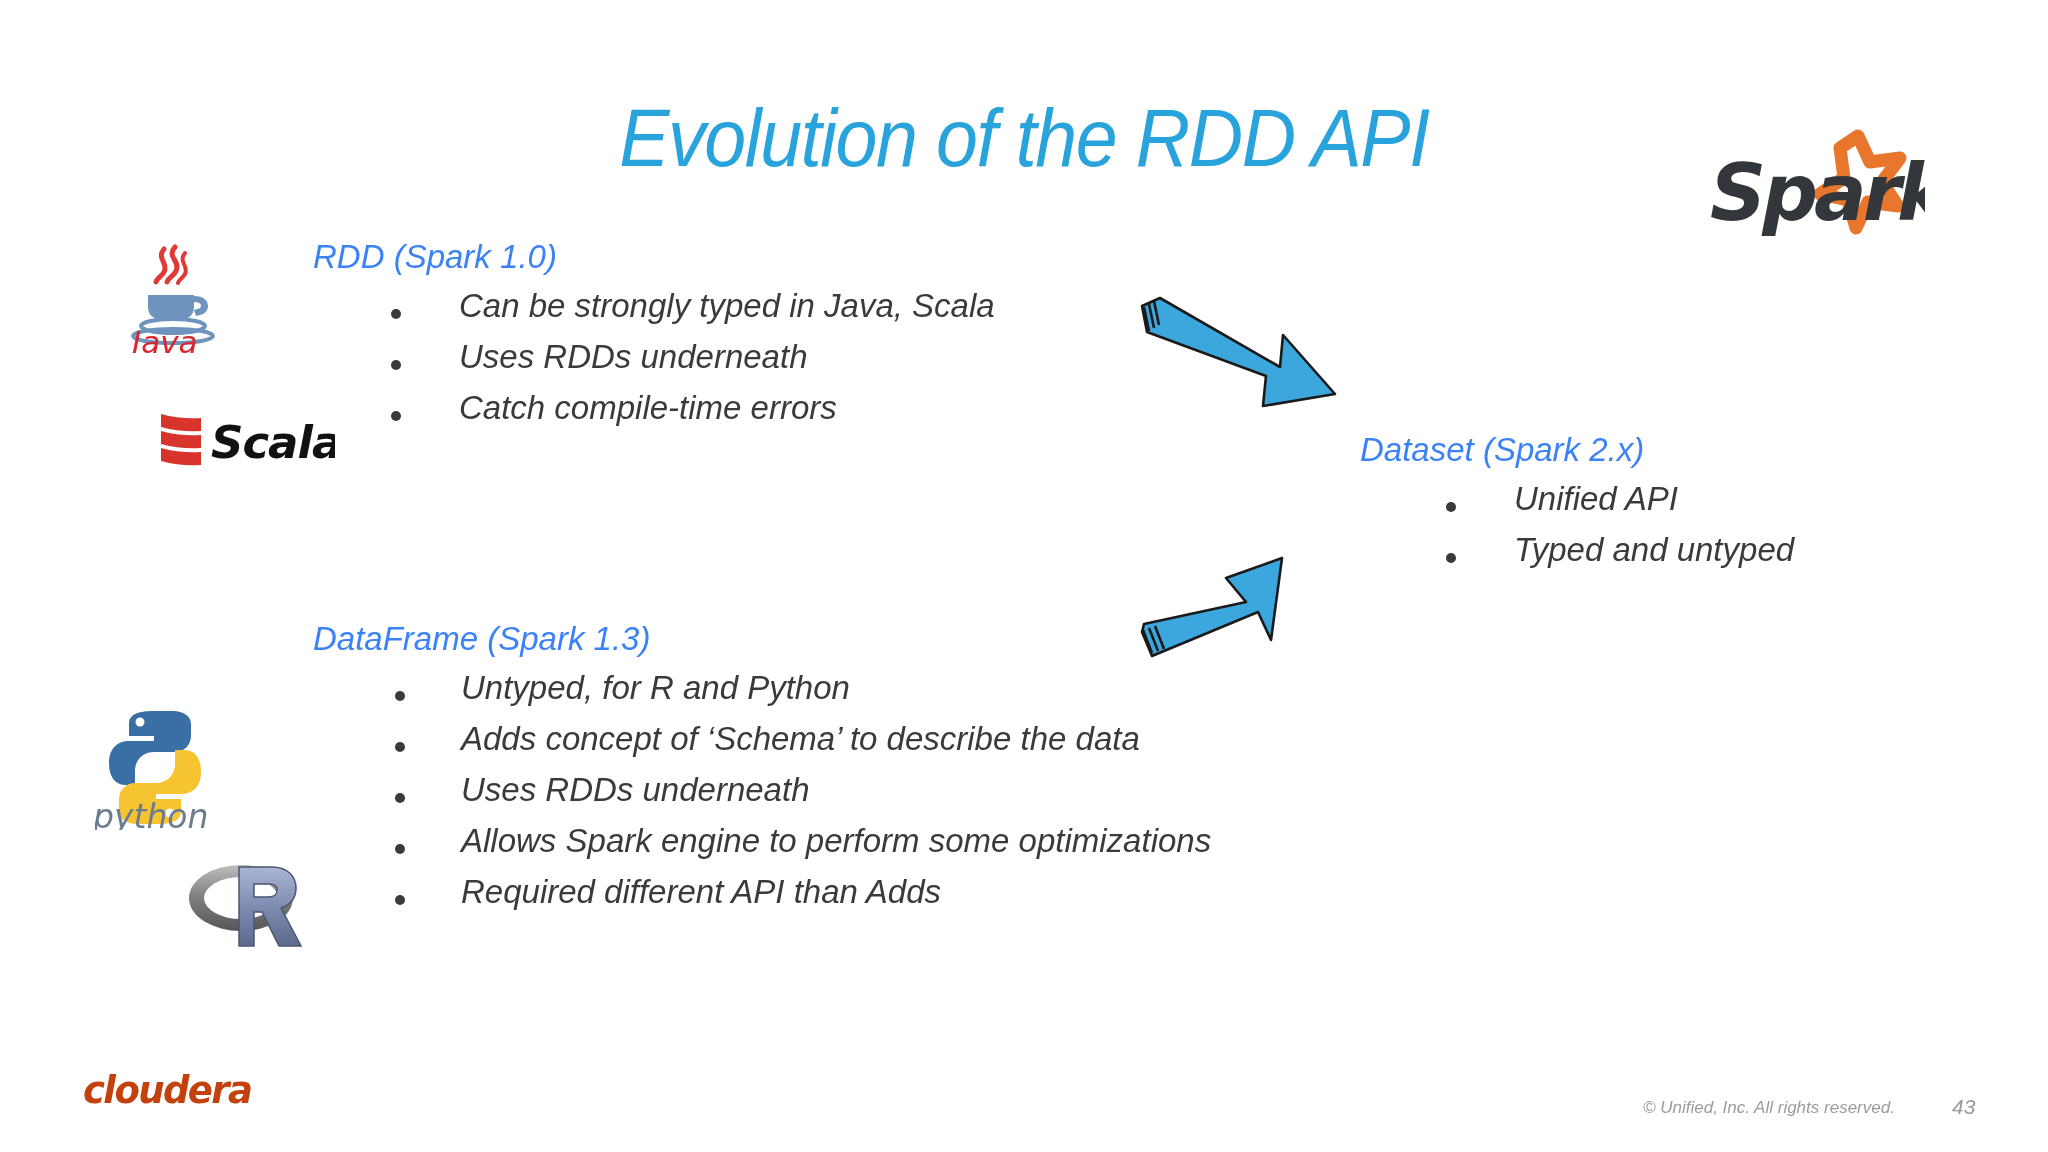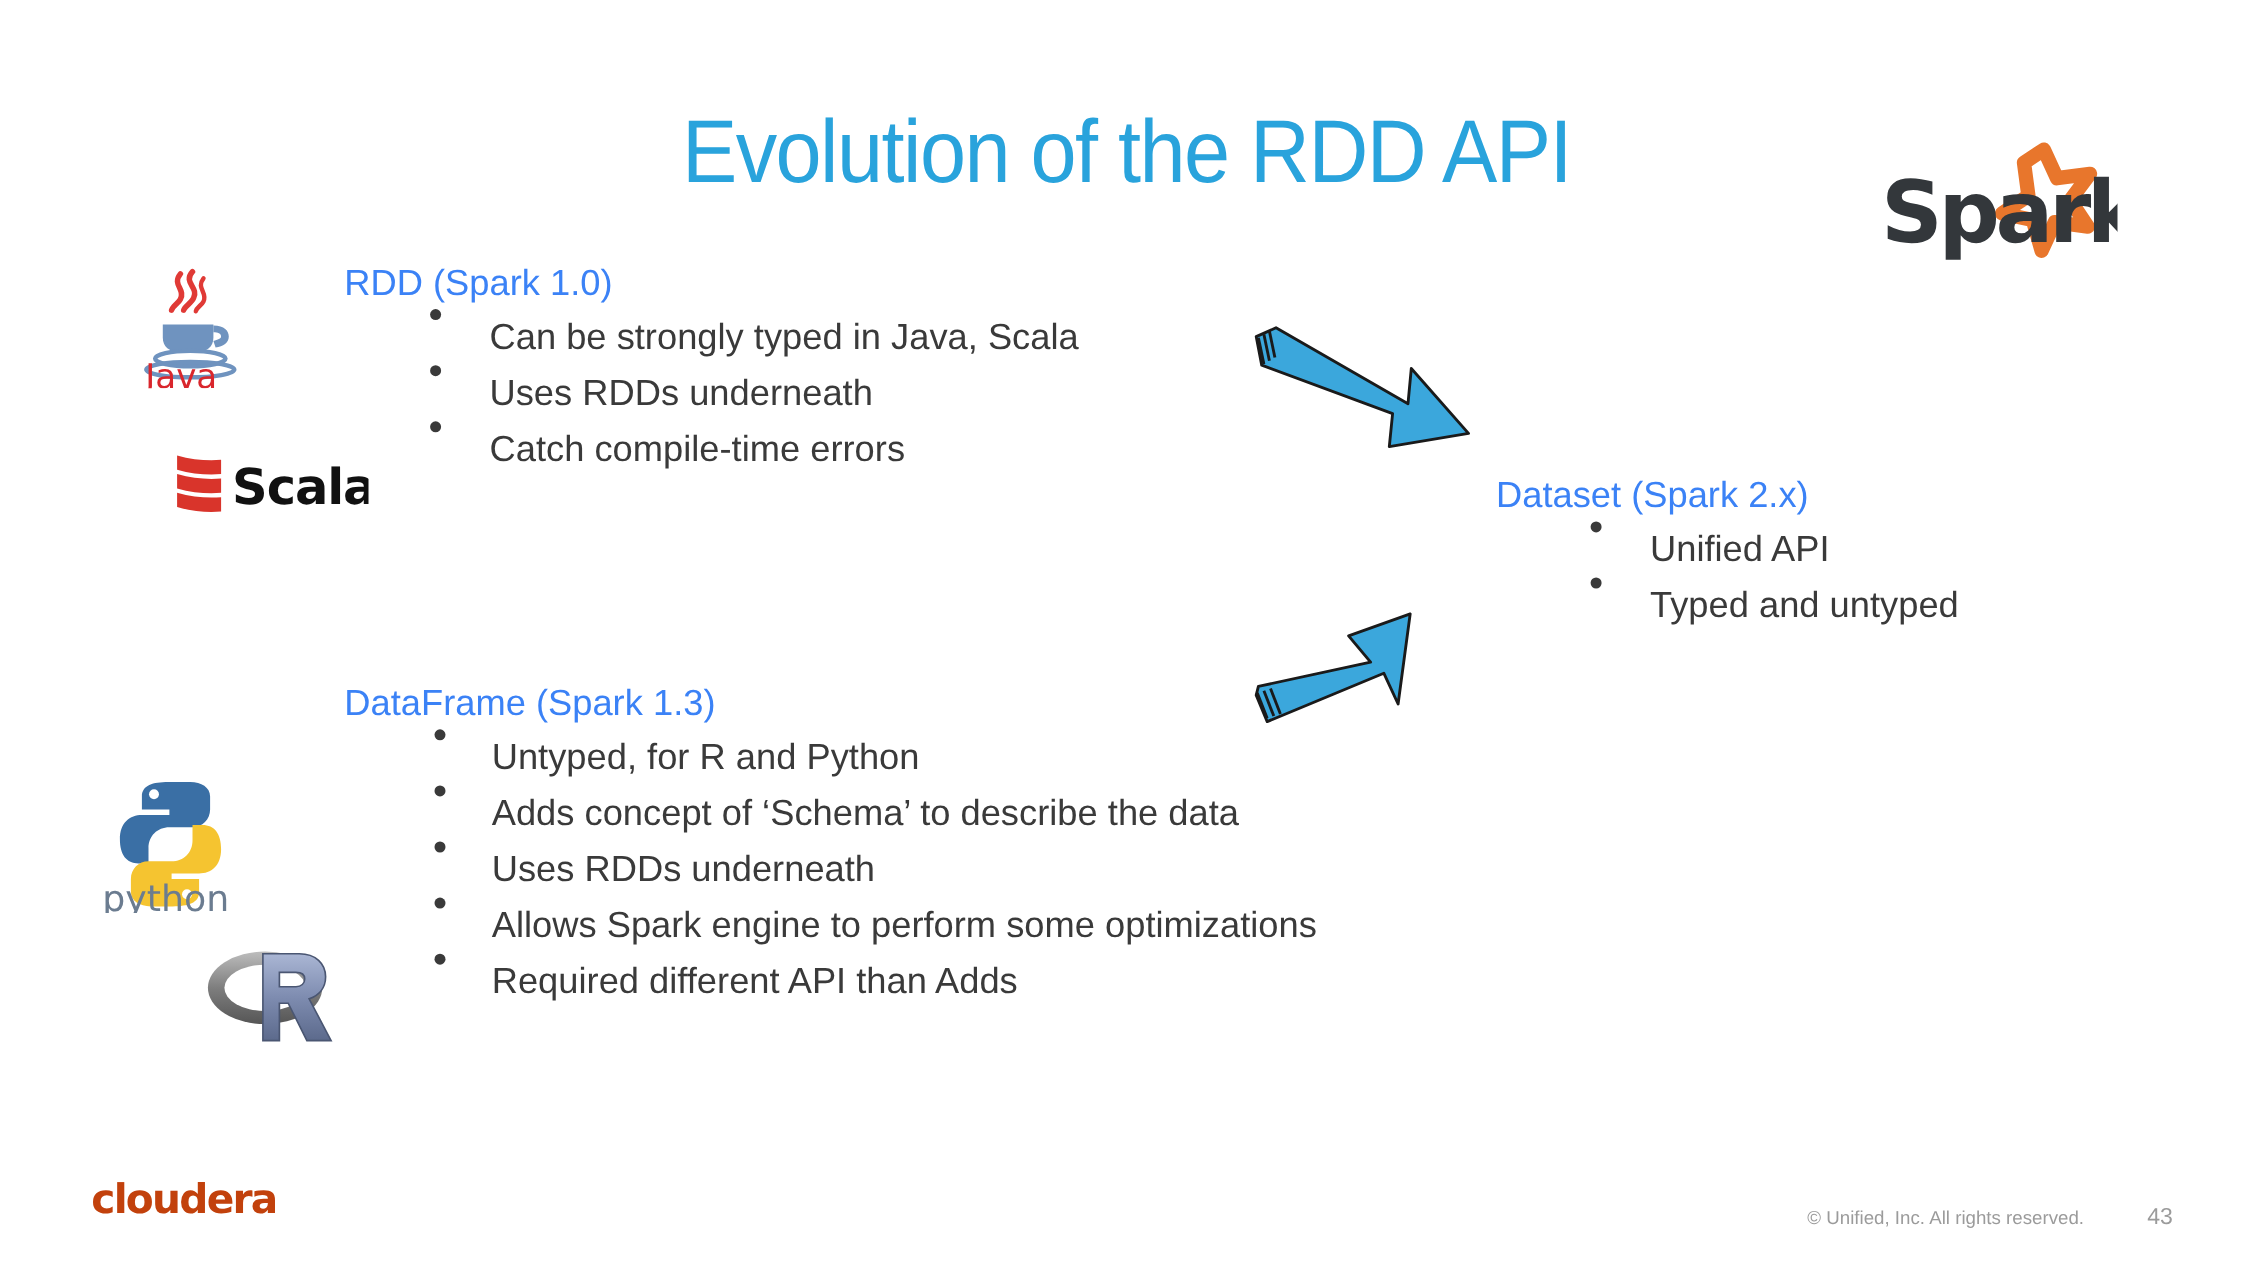--- a/index.html
+++ b/index.html
@@ -10,20 +10,21 @@
   }
   body {
     font-family: "Liberation Sans", sans-serif;
   }
   #slide {
     position: relative;
     width: 2048px;
     height: 1152px;
     background: #ffffff;
     overflow: hidden;
+    font-style: italic;
   }
 
   
   #slide-title {
     position: absolute;
     left: 0;
     top: 92px;
     width: 2048px;
     text-align: center;
     font-family: "Liberation Sans", sans-serif;
@@ -48,24 +49,25 @@
     line-height: 1.0;
     white-space: nowrap;
   }
   .bullets {
     list-style: none;
     margin: 0;
     padding: 0;
   }
   .bullet-row {
     display: flex;
-    align-items: flex-start;
+    align-items: flex-end;
     font-size: 33px;
     color: #3a3a3a;
     white-space: nowrap;
+    gap: 14px;
   }
   .bullet-dot {
     display: inline-block;
     width: 10px;
     height: 10px;
     border-radius: 50%;
     background: #3a3a3a;
     flex: 0 0 auto;
     position: relative;
     top: -6px;

